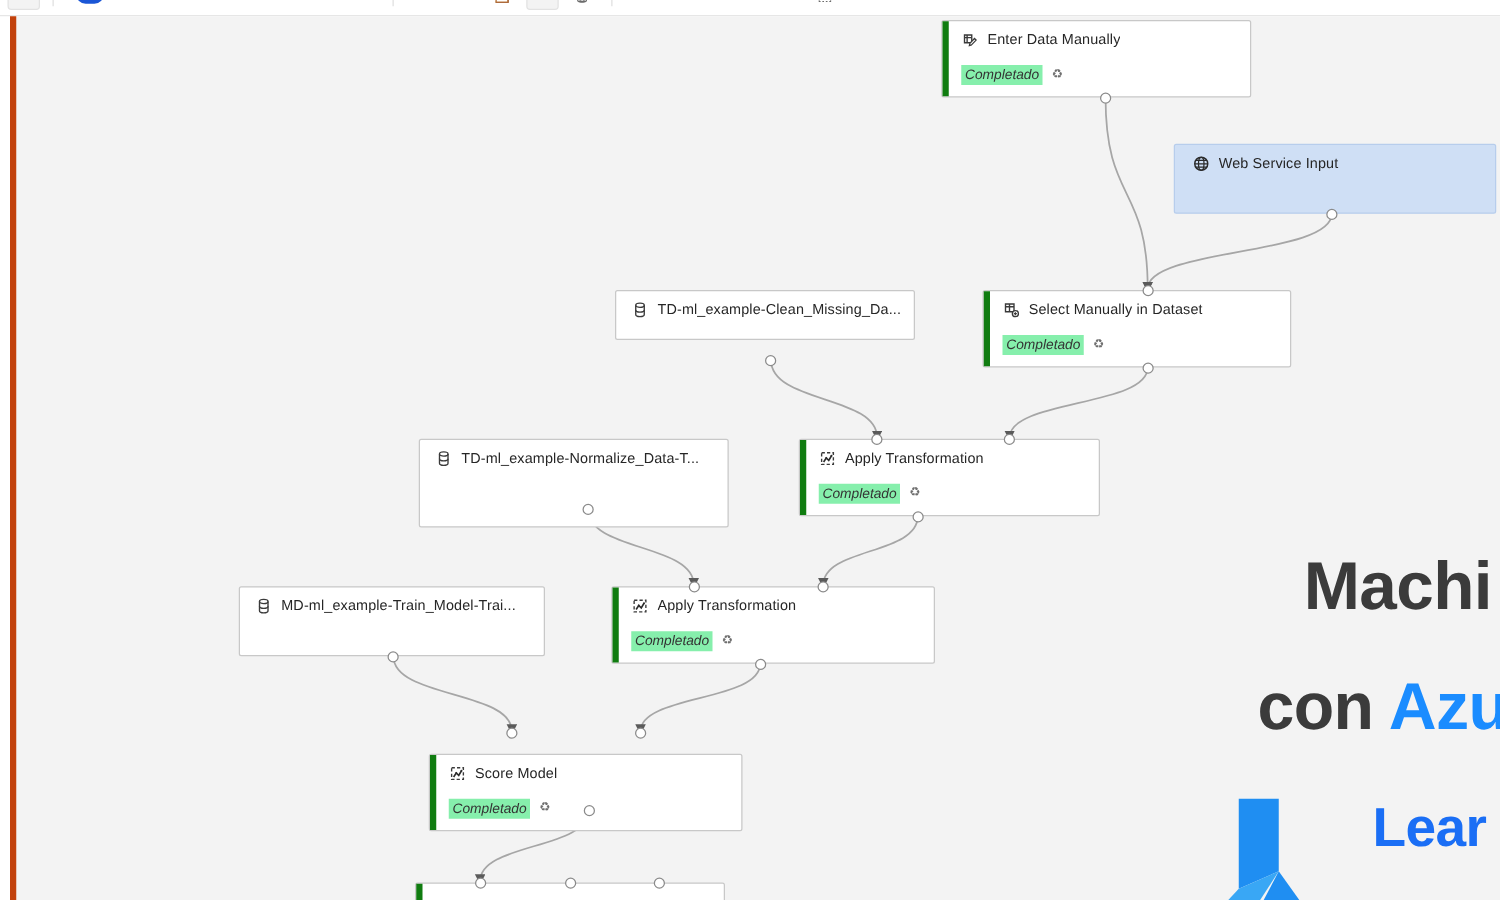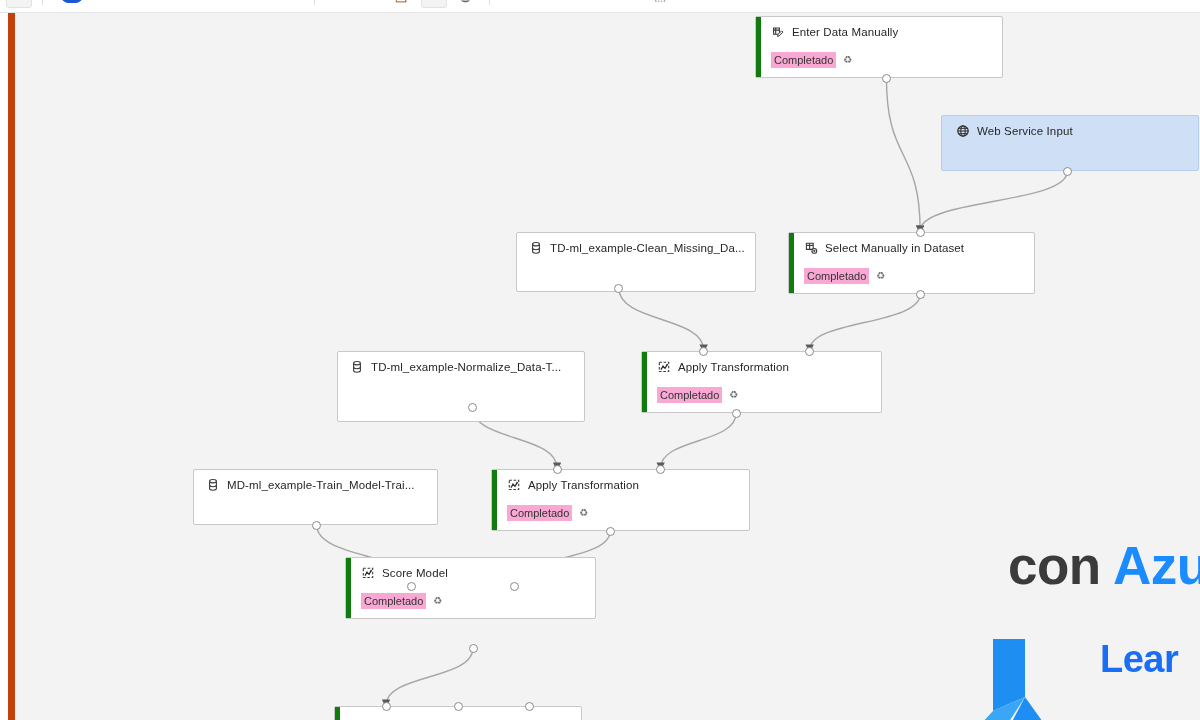--- a/index.html
+++ b/index.html
@@ -54,21 +54,21 @@
   }
   .tb-text { font-size: 11.5px; color: #6f6f6f; white-space: nowrap; }
   .tb-zoom { font-size: 11.5px; color: #444; padding: 0 8px; }
 
   
   .canvas {
     position: absolute;
     left: 8px; top: 13px;
     width: 1192px; height: 707px;
     background: #f3f3f3;
-    border-left: 7px solid #c2410c;
+    border-left: 5px solid #c2410c;
     overflow: hidden;
   }
   .edges {
     position: absolute; left: 0; top: 0;
     width: 1192px; height: 707px;
     pointer-events: none;
   }
 
   
   .node {
@@ -105,23 +105,24 @@
     letter-spacing: 0.01em;
   }
   .node .status-row {
     display: flex; align-items: center; gap: 7px;
     padding: 0 10px 0 15px;
     height: 26px;
   }
   .node .status-pill {
     display: inline-flex; align-items: center;
     height: 16px; padding: 0 3px;
-    background: #f9a8d4;
+    background: #86efac;
     font-size: 11px;
     color: #333333;
+    font-style: italic;
   }
   .node .status-icon { color: #6e6e6e; font-size: 10px; line-height: 1; }
 
   .nicon { width: 14px; height: 14px; display:block; flex: 0 0 14px; }
 
   
   .port {
     position: absolute;
     width: 9px; height: 9px;
     margin-left: -4.5px; margin-top: -4.5px;
@@ -143,21 +144,21 @@
     white-space: nowrap; letter-spacing: -0.5px;
   }
   .brand .l2 {
     position: absolute; left: 13px; top: 522px;
     font-size: 53px; font-weight: bold; color: #3b3b3b;
     white-space: nowrap; letter-spacing: -0.5px;
   }
   .brand .l2 .accentword { color: #1a8cff; }
   .brand .l3 {
     position: absolute; left: 105px; top: 625px;
-    font-size: 38px; font-weight: bold; color: #1a6ef5;
+    font-size: 44px; font-weight: bold; color: #1a6ef5;
     white-space: nowrap; letter-spacing: -0.5px;
   }
   .brand .logo {
     position: absolute; left: -32px; top: 622px;
     width: 120px; height: 110px;
   }
 </style>
 </head>
 <body>
 
@@ -236,21 +237,21 @@
               <svg class="nicon" viewBox="0 0 14 14">
                 <circle cx="7" cy="7" r="5.2" stroke="#2b2b2b" fill="none" stroke-width="1.2"></circle>
                 <ellipse cx="7" cy="7" rx="2.2" ry="5.2" stroke="#2b2b2b" fill="none" stroke-width="1"></ellipse>
                 <path d="M1.9 7 H12.1 M2.7 4.3 H11.3 M2.7 9.7 H11.3" stroke="#2b2b2b" stroke-width="1"></path>
               </svg>
             </span>
             <span class="title">Web Service Input</span>
           </div>
         </div>
         <div class="port" style="left: 1052.42px; top: 158px;"></div>
-        <div class="node ds" style="left: 501px; top: 219px; width: 240px; height: 60px;">
+        <div class="node ds" style="left: 479px; top: 219px; width: 240px; height: 40px;">
           <div class="title-row">
             <span>
               <svg class="nicon" viewBox="0 0 14 14">
                 <ellipse cx="7" cy="3.2" rx="3.4" ry="1.7" stroke="#3a3a3a" fill="none" stroke-width="1.1"></ellipse>
                 <path d="M3.6 3.2 V10.6 C3.6 11.55 5.12 12.3 7 12.3 C8.88 12.3 10.4 11.55 10.4 10.6 V3.2" stroke="#3a3a3a" fill="none" stroke-width="1.1"></path>
                 <path d="M3.6 7 C3.6 7.95 5.12 8.7 7 8.7 C8.88 8.7 10.4 7.95 10.4 7" stroke="#3a3a3a" fill="none" stroke-width="1.1"></path>
               </svg>
             </span>
             <span class="title">TD-ml_example-Clean_Missing_Da...</span>
           </div>
@@ -338,21 +339,21 @@
             <span class="title">Apply Transformation</span>
           </div>
           <div class="status-row">
             <span class="status-pill">Completado</span>
             <span class="status-icon">♻</span>
           </div>
         </div>
         <div class="port" style="left: 542.045px; top: 456px;"></div>
         <div class="port" style="left: 645.645px; top: 456px;"></div>
         <div class="port" style="left: 595.14px; top: 518px;"></div>
-        <div class="node mod" style="left: 330px; top: 544px; width: 251px; height: 62px;">
+        <div class="node mod" style="left: 330px; top: 590px; width: 251px; height: 62px;">
           <div class="accent"></div>
           <div class="title-row">
             <span>
               <svg class="nicon" viewBox="0 0 14 14">
                 <path d="M2.3 2.2 H11.7 V11.5 H2.3 Z" stroke="#3a3a3a" fill="none" stroke-width="1.1" stroke-dasharray="2.6 1.7"></path>
                 <path d="M3.9 9.6 L6.0 6.4 L8.0 8.3 L10.2 4.6" stroke="#2b2b2b" fill="none" stroke-width="1.3"></path>
                 <circle cx="6.0" cy="6.4" r="0.8" fill="#2b2b2b"></circle>
                 <circle cx="10.2" cy="4.6" r="0.8" fill="#2b2b2b"></circle>
               </svg>
             </span>
@@ -368,20 +369,21 @@
         <div class="port" style="left: 458.01px; top: 635px;"></div>
         <div class="node mod" style="left: 319px; top: 693px; width: 248px; height: 62px;">
           <div class="accent"></div>
         </div>
         <div class="port" style="left: 371.08px; top: 693px;"></div>
         <div class="port" style="left: 443px; top: 693px;"></div>
         <div class="port" style="left: 514.92px; top: 693px;"></div>
       </div>
 
     <div class="brand">
+      <div class="l1">Machi</div>
       <div class="l2"><span>con </span><span class="accentword">Azu</span></div>
       <div class="l3">Lear</div>
       <svg class="logo" viewBox="0 0 120 110">
         <polygon points="30,4 62,4 62,62 30,76" fill="#1f8ef2"></polygon>
         <polygon points="30,76 62,62 40,96 4,104" fill="#39a7f5"></polygon>
         <polygon points="62,62 92,104 40,104" fill="#1f8ef2"></polygon>
       </svg>
     </div>
 
   </div>

